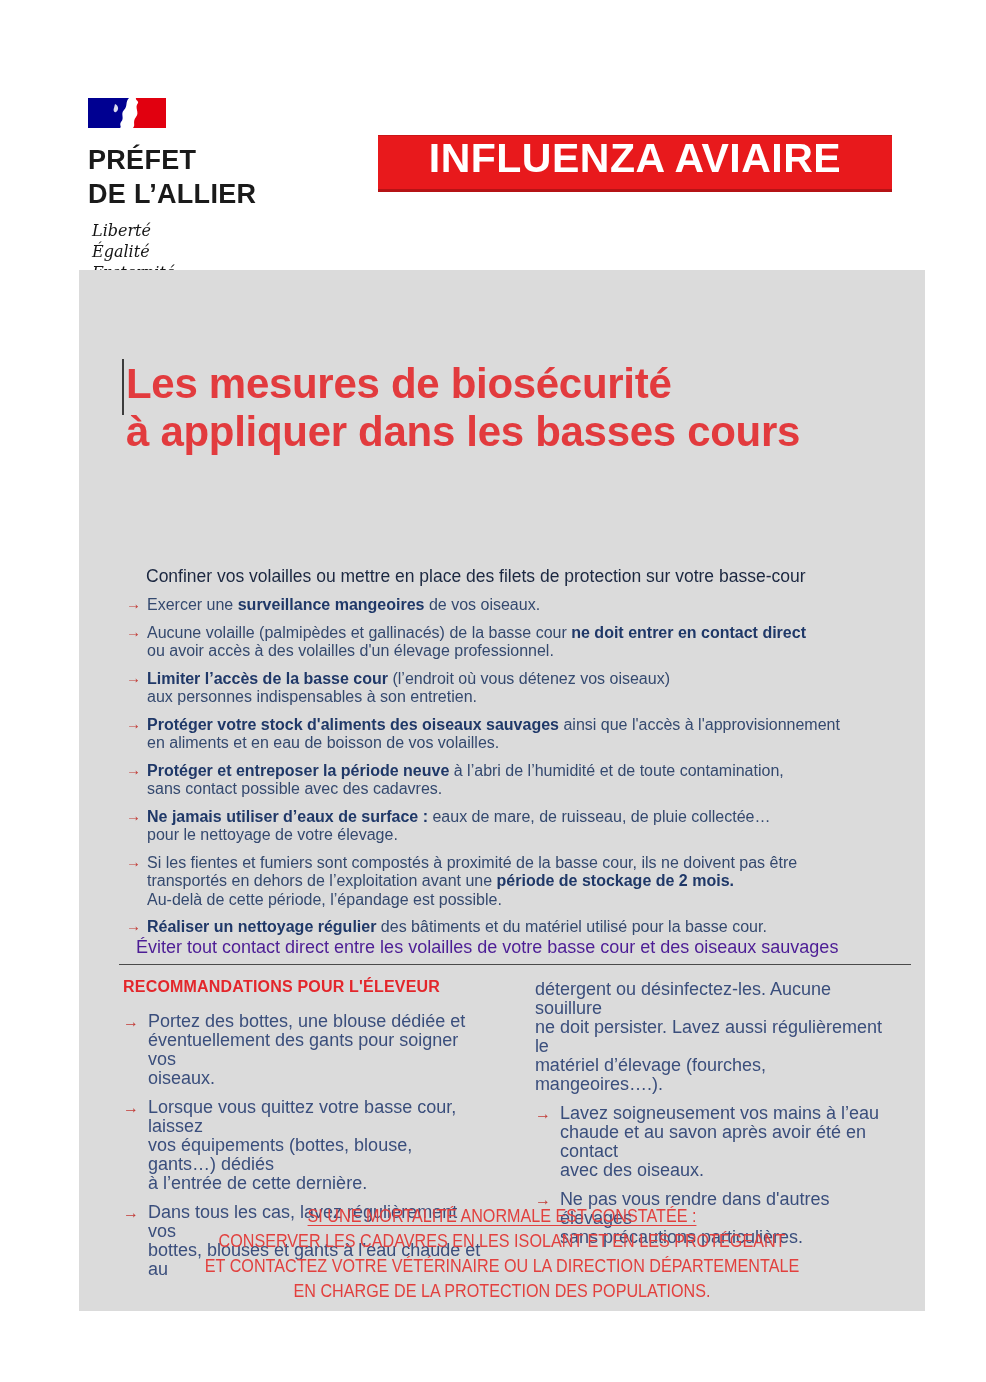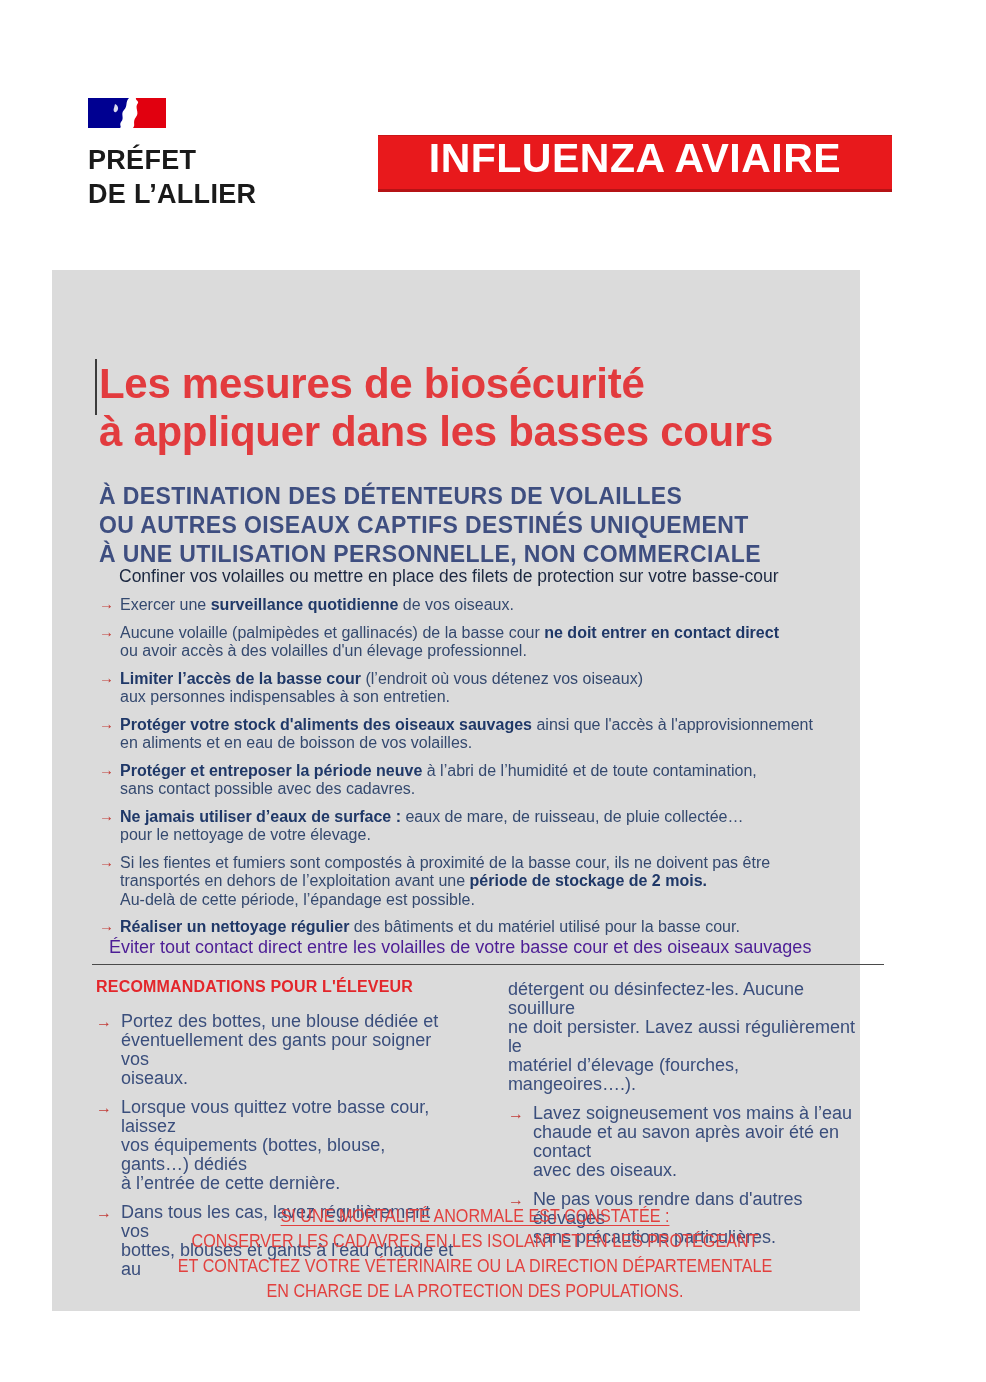--- a/index.html
+++ b/index.html
@@ -15,21 +15,21 @@
          font-size:16px;line-height:21px;color:#151515;}
   
   .banner{
     position:absolute;left:378px;top:135px;width:514px;height:57px;
     background:var(--banner-red,#E8191C);
     box-shadow: inset 0 -3px 0 rgba(0,0,0,.22), inset 0 1px 0 rgba(0,0,0,.12);
     display:flex;align-items:flex-start;justify-content:center;
   }
   .banner-text{color:#fff;font-weight:bold;font-size:41px;letter-spacing:.5px;white-space:nowrap;}
   
-  .sheet{position:absolute;left:52px;top:270px;width:780px;height:1041px;background:var(--sheet-gray,#DBDBDB);padding-left:28px;}
+  .sheet{position:absolute;left:79px;top:270px;width:846px;height:1041px;background:var(--sheet-gray,#DBDBDB);}
   .cursor{position:absolute;left:43px;top:89px;width:2px;height:56px;background:#3c3c3c;}
   .title{position:absolute;left:47px;top:90px;font-size:42px;line-height:48px;font-weight:bold;
          color:var(--title-red,#E23B3E);letter-spacing:-.3px;}
   .subtitle{position:absolute;left:47px;top:212px;font-size:23px;line-height:29px;font-weight:bold;
             color:var(--subtitle-blue,#3E4E80);letter-spacing:.4px;}
   .confine{position:absolute;left:67px;top:296px;font-size:17.5px;color:#1B2740;}
   .measures{position:absolute;left:47px;top:326px;width:782px;}
   .bullet{position:relative;padding-left:21px;margin-bottom:9px;font-size:16px;line-height:18.5px;
           color:var(--body-navy,#34496F);white-space:pre-wrap;}
   .bullet b{color:var(--bold-navy,#1F3868);}
@@ -59,44 +59,44 @@
   <div class="gov-logo">
     <svg class="flag" viewBox="0 0 78 30" aria-hidden="true">
       <path fill="var(--flag-blue,#000091)" d="M0,0 H41 C37,4 40,8 36,12 C32,16 37,20 33,24 C31,27 34,29 32,30 H0 Z"></path>
       <path fill="#ffffff" d="M27,6 C31,8 31,12 28,14 C26,15 25,12 26,10 Z" opacity=".85"></path>
       <path fill="var(--flag-red,#E1000F)" d="M48,0 H78 V30 H45 C48,27 44,24 48,19 C52,14 46,10 50,5 C51,3 47,2 48,0 Z"></path>
     </svg>
     <div class="gov-name">
       <div>PRÉFET</div>
       <div>DE L’ALLIER</div>
     </div>
+    <div class="motto">
+      <div>Liberté</div>
+      <div>Égalité</div>
+      <div>Fraternité</div>
+    </div>
   </div>
 
   <div class="banner">
     <span class="banner-text">INFLUENZA AVIAIRE</span>
   </div>
 
   <div class="sheet">
     <div class="cursor"></div>
 
     <div class="title">
       <div>Les mesures de biosécurité</div>
       <div>à appliquer dans les basses cours</div>
     </div>
 
-    <div class="subtitle">
-      <div>À DESTINATION DES DÉTENTEURS DE VOLAILLES</div>
-      <div>OU AUTRES OISEAUX CAPTIFS DESTINÉS UNIQUEMENT</div>
-      <div>À UNE UTILISATION PERSONNELLE, NON COMMERCIALE</div>
-    </div>
 
     <div class="confine">Confiner vos volailles ou mettre en place des filets de protection sur votre basse-cour</div>
 
     <div class="measures" id="measures">
-        <div class="bullet"><span class="arrow">→</span><span>Exercer une </span><b>surveillance quotidienne</b><span> de vos oiseaux.</span></div>
+        <div class="bullet"><span class="arrow">→</span><span>Exercer une </span><b>surveillance mangeoires</b><span> de vos oiseaux.</span></div>
         <div class="bullet"><span class="arrow">→</span><span>Aucune volaille (palmipèdes et gallinacés) de la basse cour </span><b>ne doit entrer en contact direct</b><span>
 ou avoir accès à des volailles d'un élevage professionnel.</span></div>
         <div class="bullet"><span class="arrow">→</span><b>Limiter l’accès de la basse cour</b><span> (l’endroit où vous détenez vos oiseaux)
 aux personnes indispensables à son entretien.</span></div>
         <div class="bullet"><span class="arrow">→</span><b>Protéger votre stock d'aliments des oiseaux sauvages</b><span> ainsi que l'accès à l'approvisionnement
 en aliments et en eau de boisson de vos volailles.</span></div>
         <div class="bullet"><span class="arrow">→</span><b>Protéger et entreposer la période neuve</b><span> à l’abri de l’humidité et de toute contamination,
 sans contact possible avec des cadavres.</span></div>
         <div class="bullet"><span class="arrow">→</span><b>Ne jamais utiliser d’eaux de surface :</b><span> eaux de mare, de ruisseau, de pluie collectée…
 pour le nettoyage de votre élevage.</span></div>

